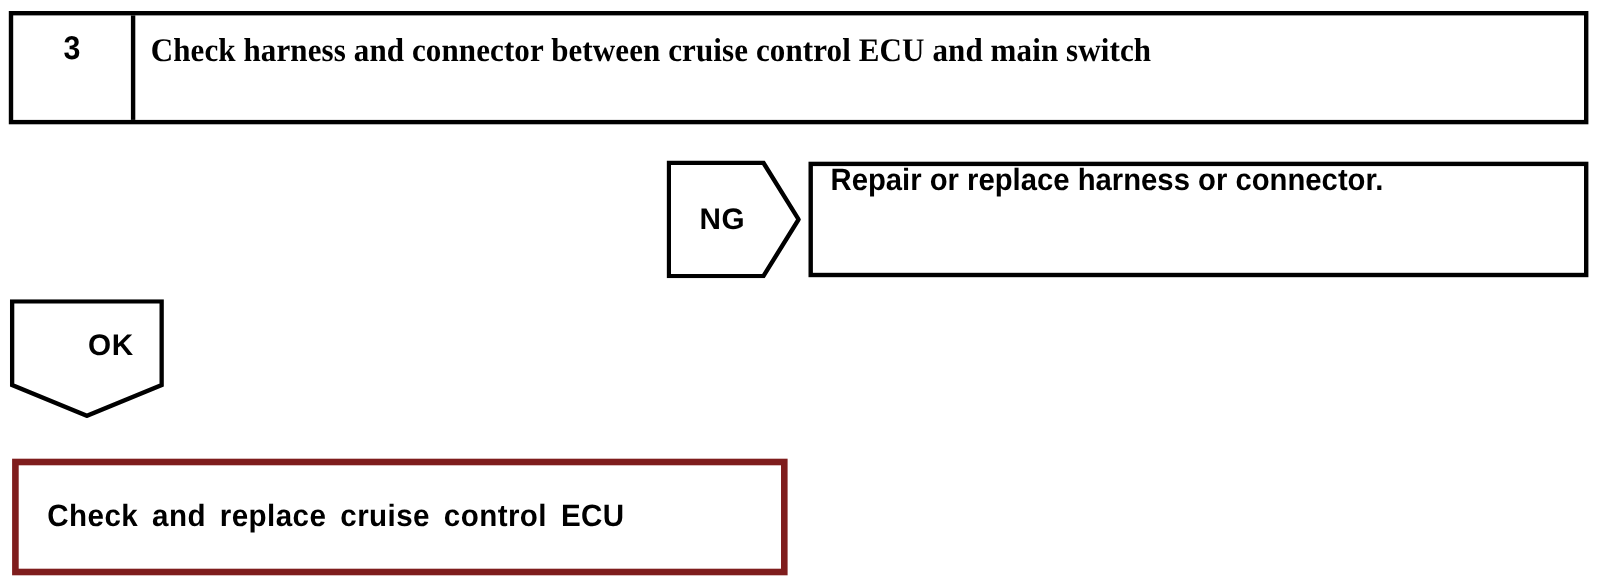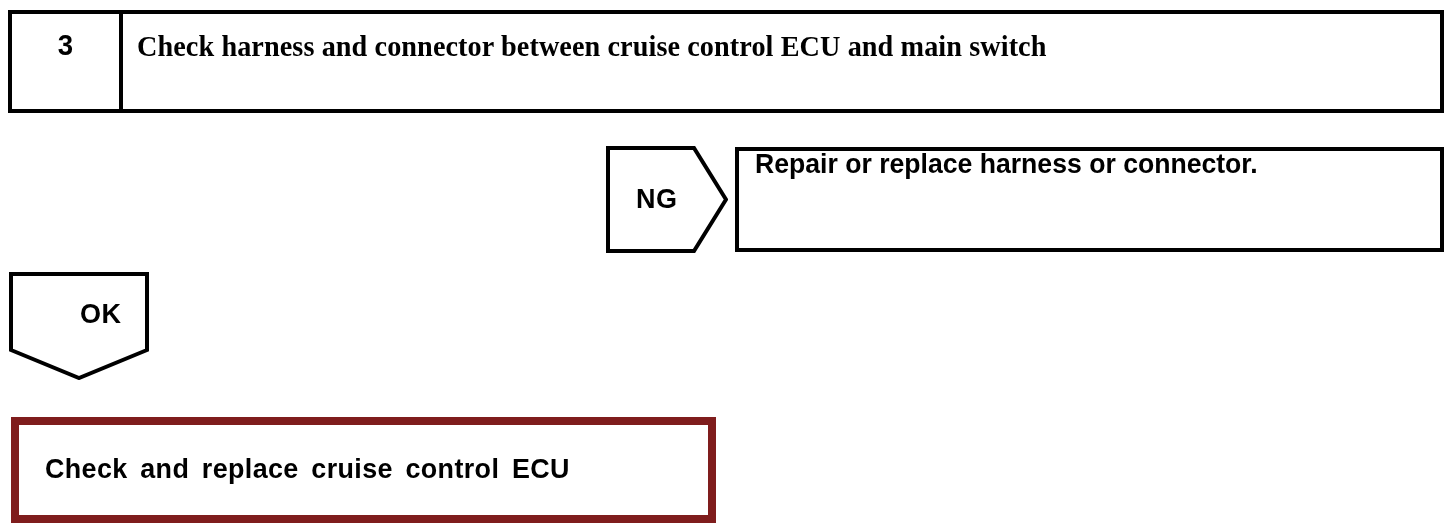--- a/index.html
+++ b/index.html
@@ -121,21 +121,21 @@
     top: 29px;
     margin-left: 24px;
   }
 
   
   .final-box {
     left: 11px;
     top: 417px;
     width: 705px;
     height: 106px;
-    border: 8px solid #7f1d1d;
+    border: 6px solid #7f1d1d;
     background: #fff;
     display: flex;
     align-items: center;
     padding-left: 26px;
     box-sizing: border-box;
   }
   .final-text {
     font-size: 28px;
     font-weight: bold;
     line-height: 1.05;

